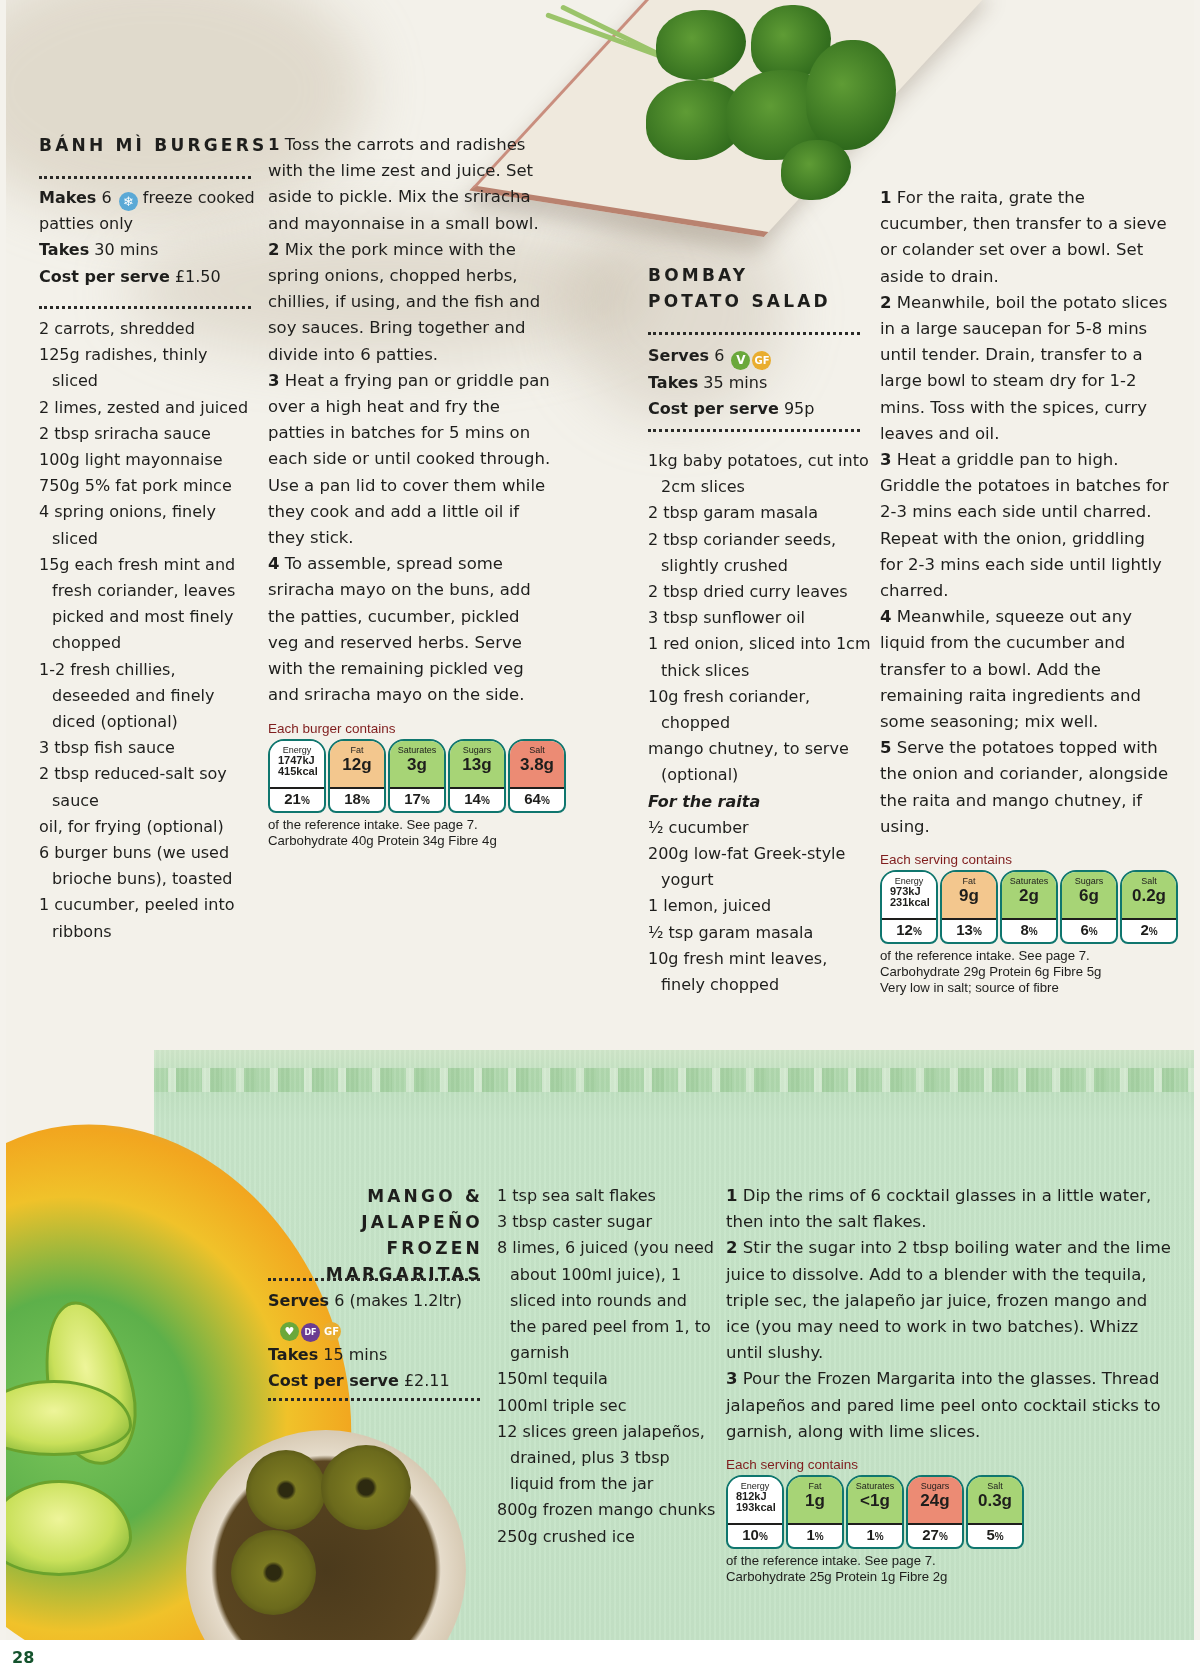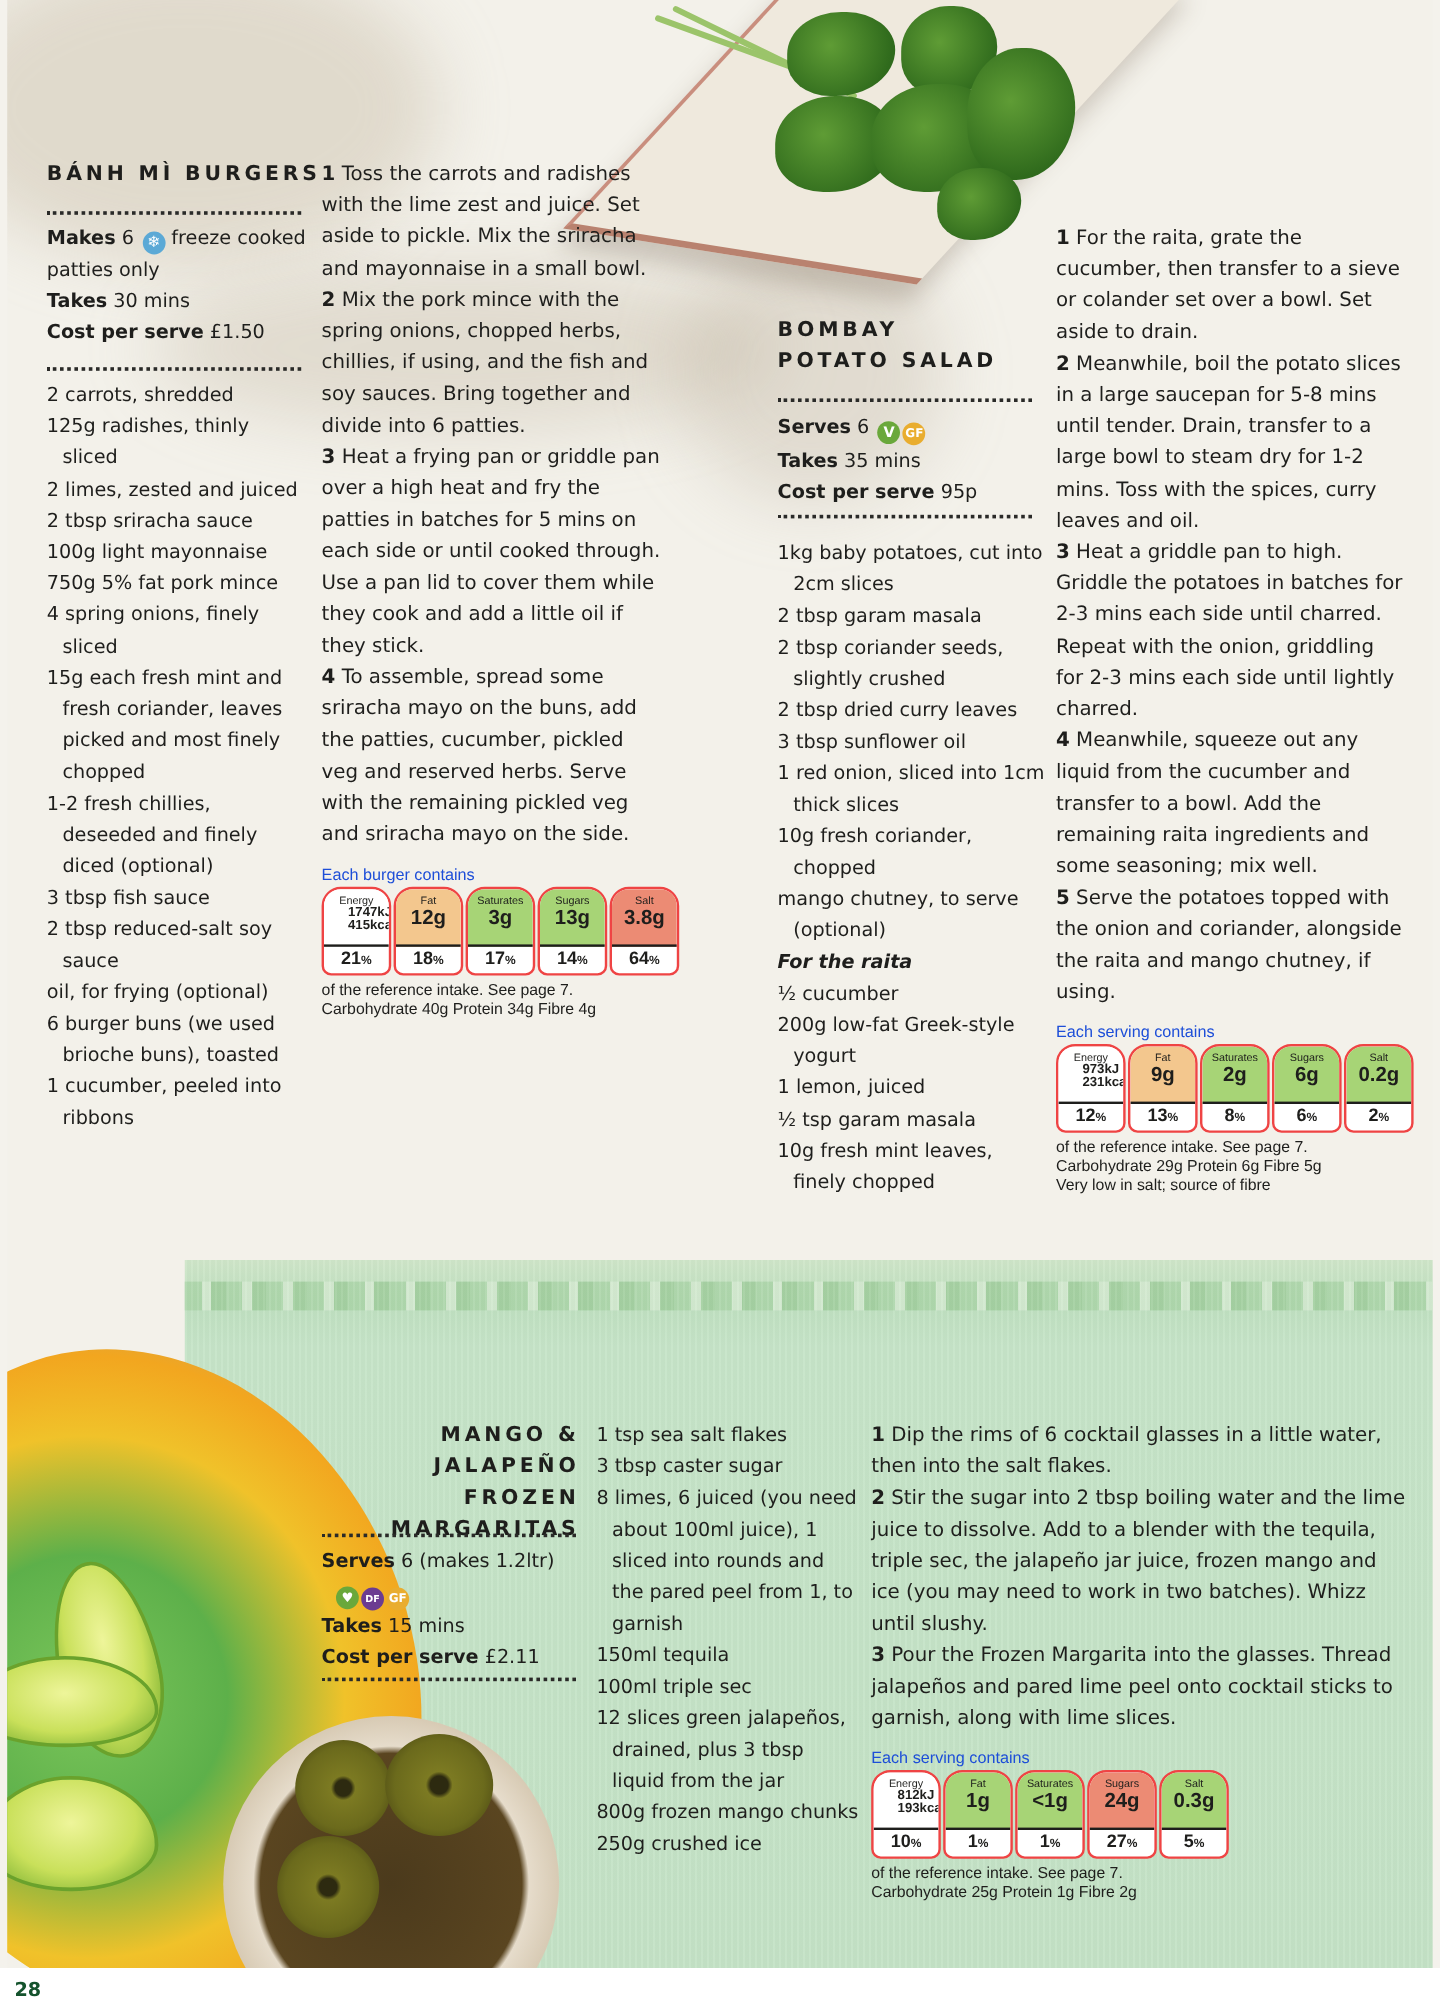--- a/index.html
+++ b/index.html
@@ -36,27 +36,27 @@
 
   .badge{display:inline-block;width:19px;height:19px;border-radius:50%;color:#fff;font-size:10px;font-weight:bold;text-align:center;line-height:19px;vertical-align:-3px;margin-left:2px;font-family:"DejaVu Sans",sans-serif;}
   .badge.snow{background:#5ba9d6;font-size:13px;}
   .badge.v{background:#6aa83b;font-size:12px;}
   .badge.gf{background:#e9ad2f;font-size:10px;}
   .badge.df{background:#6b3c91;font-size:8px;}
   .badge.ve{background:#6aa83b;font-size:11px;}
 
   
   .nutri{position:absolute;font-family:"Liberation Sans",sans-serif;}
-  .nutri .cap{font-size:13.5px;margin-bottom:3px;color:#1d4ed8;}
+  .nutri .cap{font-size:13.5px;margin-bottom:3px;color:#7f1d1d;}
   .nutri .row{display:flex;gap:2px;}
-  .cell{width:54px;border:2px solid #ef4444;border-radius:16px 16px 8px 8px;background:#fff;overflow:hidden;text-align:center;}
+  .cell{width:54px;border:2px solid #0f766e;border-radius:16px 16px 8px 8px;background:#fff;overflow:hidden;text-align:center;}
   .cell .top{height:46px;border-bottom:2px solid #1e1e1c;position:relative;}
   .cell .lbl{font-size:9px;padding-top:4px;}
   .cell .val{font-size:17px;font-weight:bold;line-height:20px;}
-  .cell .kj{font-size:11px;line-height:11px;font-weight:bold;text-align:left;padding-left:20px;}
+  .cell .kj{font-size:11px;line-height:11px;font-weight:bold;text-align:left;padding-left:8px;}
   .cell .pct{font-size:15px;font-weight:bold;line-height:18px;padding:1px 0;}
   .cell .pct small{font-size:10px;}
   .c-white .top{background:#fff;}
   .c-amber .top{background:#f3c78e;}
   .c-green .top{background:#a7d476;}
   .c-red .top{background:#ec8b74;}
   .nutri .foot{font-size:13.2px;line-height:16px;margin-top:4px;}
 </style>
 </head>
 <body>

